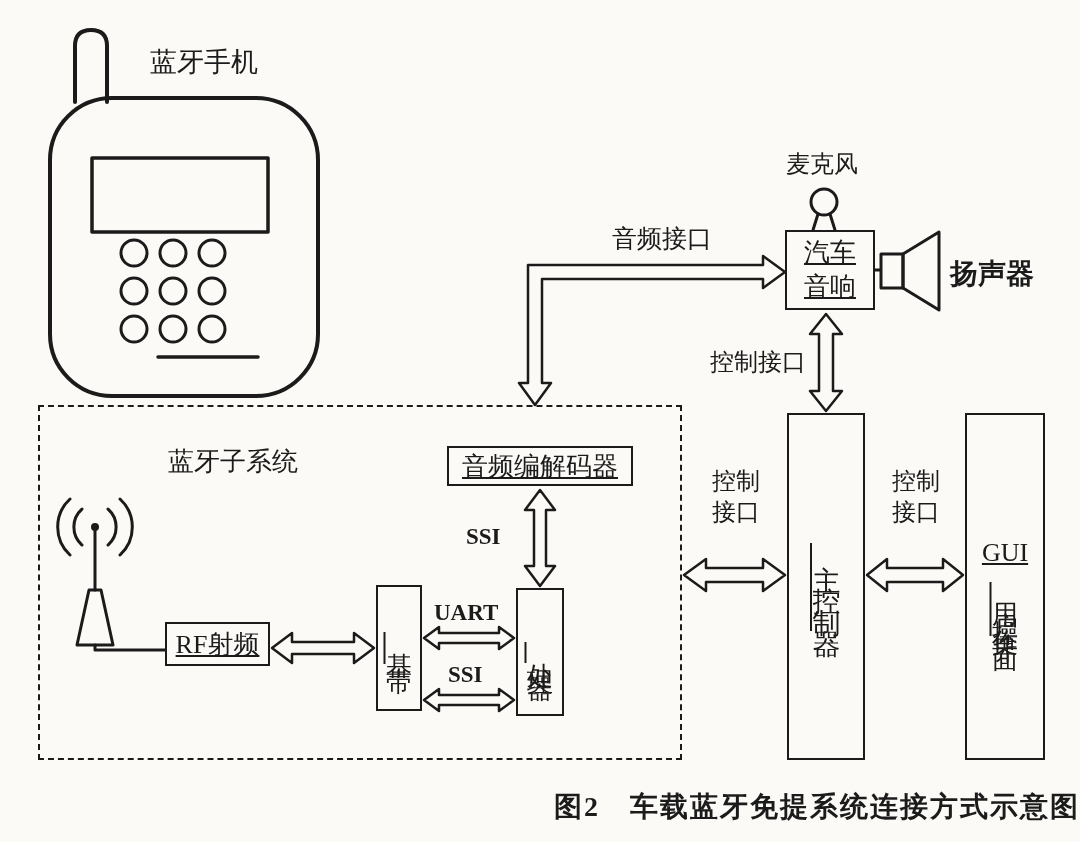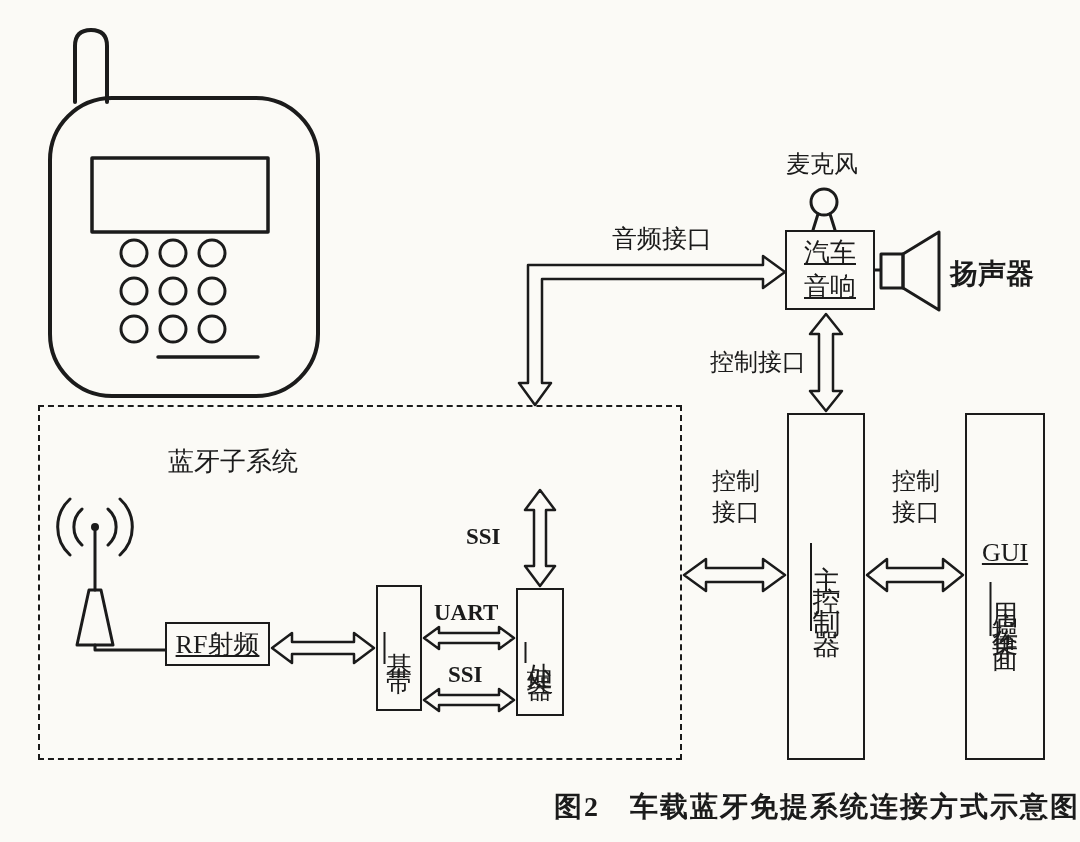--- a/index.html
+++ b/index.html
@@ -76,20 +76,23 @@
       <polygon points="867,575 887,559 887,568 943,568 943,559 963,575 943,591 943,582 887,582 887,591"></polygon>
       <polygon points="272,648 292,633 292,642 354,642 354,633 374,648 354,663 354,654 292,654 292,663"></polygon>
       <polygon points="424,638 439,627 439,633 499,633 499,627 514,638 499,649 499,643 439,643 439,649"></polygon>
       <polygon points="424,700 439,689 439,695 499,695 499,689 514,700 499,711 499,705 439,705 439,711"></polygon>
       <polygon points="540,490 525,510 534,510 534,566 525,566 540,586 555,566 546,566 546,510 555,510"></polygon>
     </g>
   </svg>
 
   <div class="dashedbox" style="left:38px;top:405px;width:644px;height:355px;"></div>
 
+  <div class="box" style="left:447px;top:446px;width:186px;height:40px;font-size:26px;">
+    <span>音频编解码器</span>
+  </div>
 
   <div class="box" style="left:165px;top:622px;width:105px;height:44px;font-size:26px;">
     <span>RF射频</span>
   </div>
 
   <div class="box" style="left:376px;top:585px;width:46px;height:126px;font-size:26px;">
     <span class="vtext" style="letter-spacing:16px;">基带</span>
   </div>
 
   <div class="box" style="left:516px;top:588px;width:48px;height:128px;font-size:26px;">
@@ -102,20 +105,21 @@
 
   <div class="box" style="left:787px;top:413px;width:78px;height:347px;font-size:28px;">
     <span class="vtext" style="letter-spacing:22px;">主控制器</span>
   </div>
 
   <div class="box" style="left:965px;top:413px;width:80px;height:347px;font-size:26px;flex-direction:column;gap:14px;">
     <span>GUI</span>
     <span class="vtext" style="letter-spacing:9px;">用户操作界面</span>
   </div>
 
+  <div class="lbl" style="left:150px;top:44px;font-size:27px;">蓝牙手机</div>
 
   <div class="lbl" style="left:168px;top:444px;font-size:26px;">蓝牙子系统</div>
 
   <div class="lbl" style="left:786px;top:148px;font-size:24px;">麦克风</div>
 
   <div class="lbl" style="left:950px;top:255px;font-size:28px;font-weight:bold;">扬声器</div>
 
   <div class="lbl" style="left:612px;top:222px;font-size:25px;">音频接口</div>
 
   <div class="lbl" style="left:710px;top:346px;font-size:24px;">控制接口</div>

